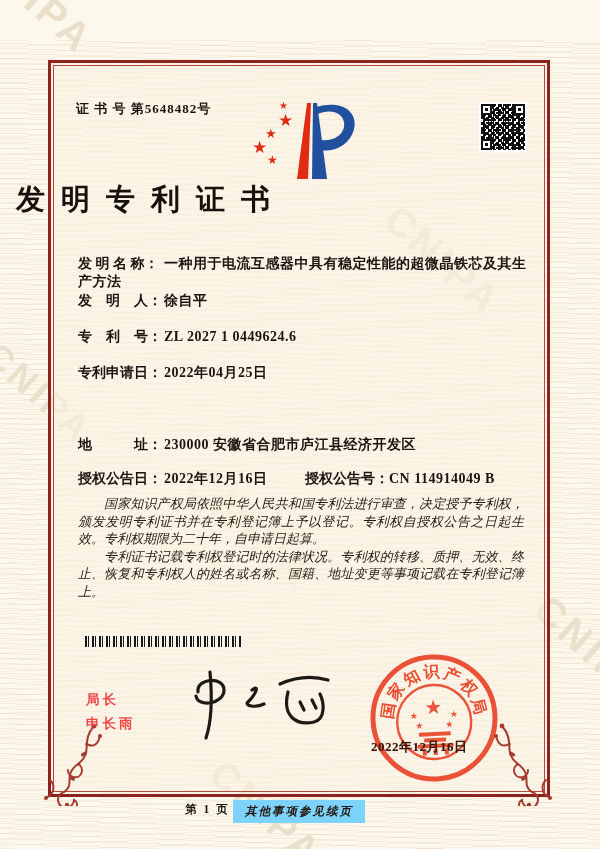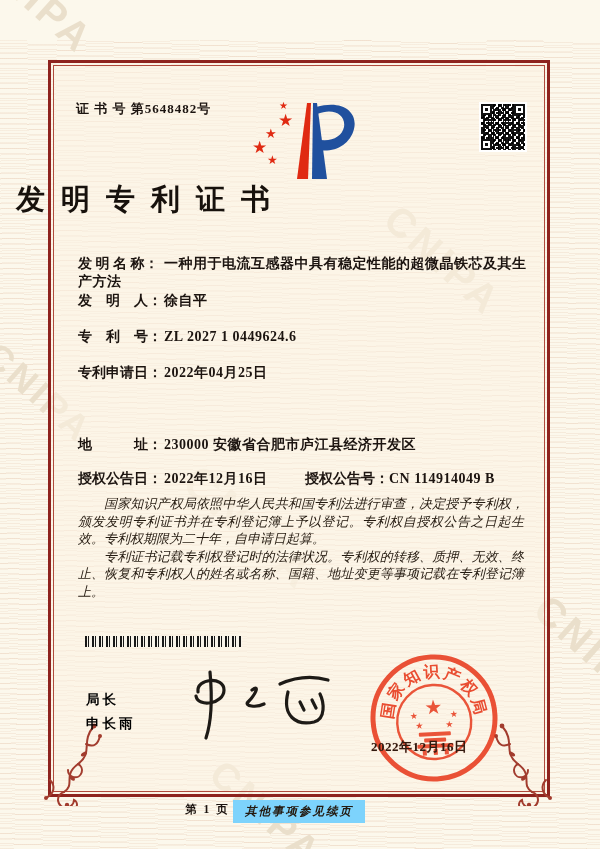--- a/index.html
+++ b/index.html
@@ -72,21 +72,21 @@
   .barcode{
     position:absolute; left:85px; top:636px; width:157px; height:11px;
     background:repeating-linear-gradient(90deg,
       #181818 0 2px, #f8f4ea 2px 3px,
       #181818 3px 4px, #f8f4ea 4px 7px,
       #181818 7px 9px, #f8f4ea 9px 10px,
       #181818 10px 11px, #f8f4ea 11px 14px);
   }
   .officials{
     position:absolute; left:86px; top:688px; font-family:"Liberation Sans", sans-serif;
-    font-size:13.5px; font-weight:600; line-height:24px; letter-spacing:3px; color:#000000;
+    font-size:13.5px; font-weight:600; line-height:24px; letter-spacing:3px; color:#ef4444;
   }
   .signature{position:absolute; left:172px; top:668px;}
   .seal{position:absolute; left:368px; top:652px; width:132px; height:132px; transform:rotate(-3deg); opacity:0.92;}
   .seal-date{
     position:absolute; left:371px; top:738px; width:132px;
     font-size:13px; font-weight:bold; letter-spacing:0.5px; color:#30190e;
     text-shadow:0 0 1px rgba(160,30,10,0.35);
   }
   .page-no{
     position:absolute; left:0; top:774px; width:476px; text-align:center;

